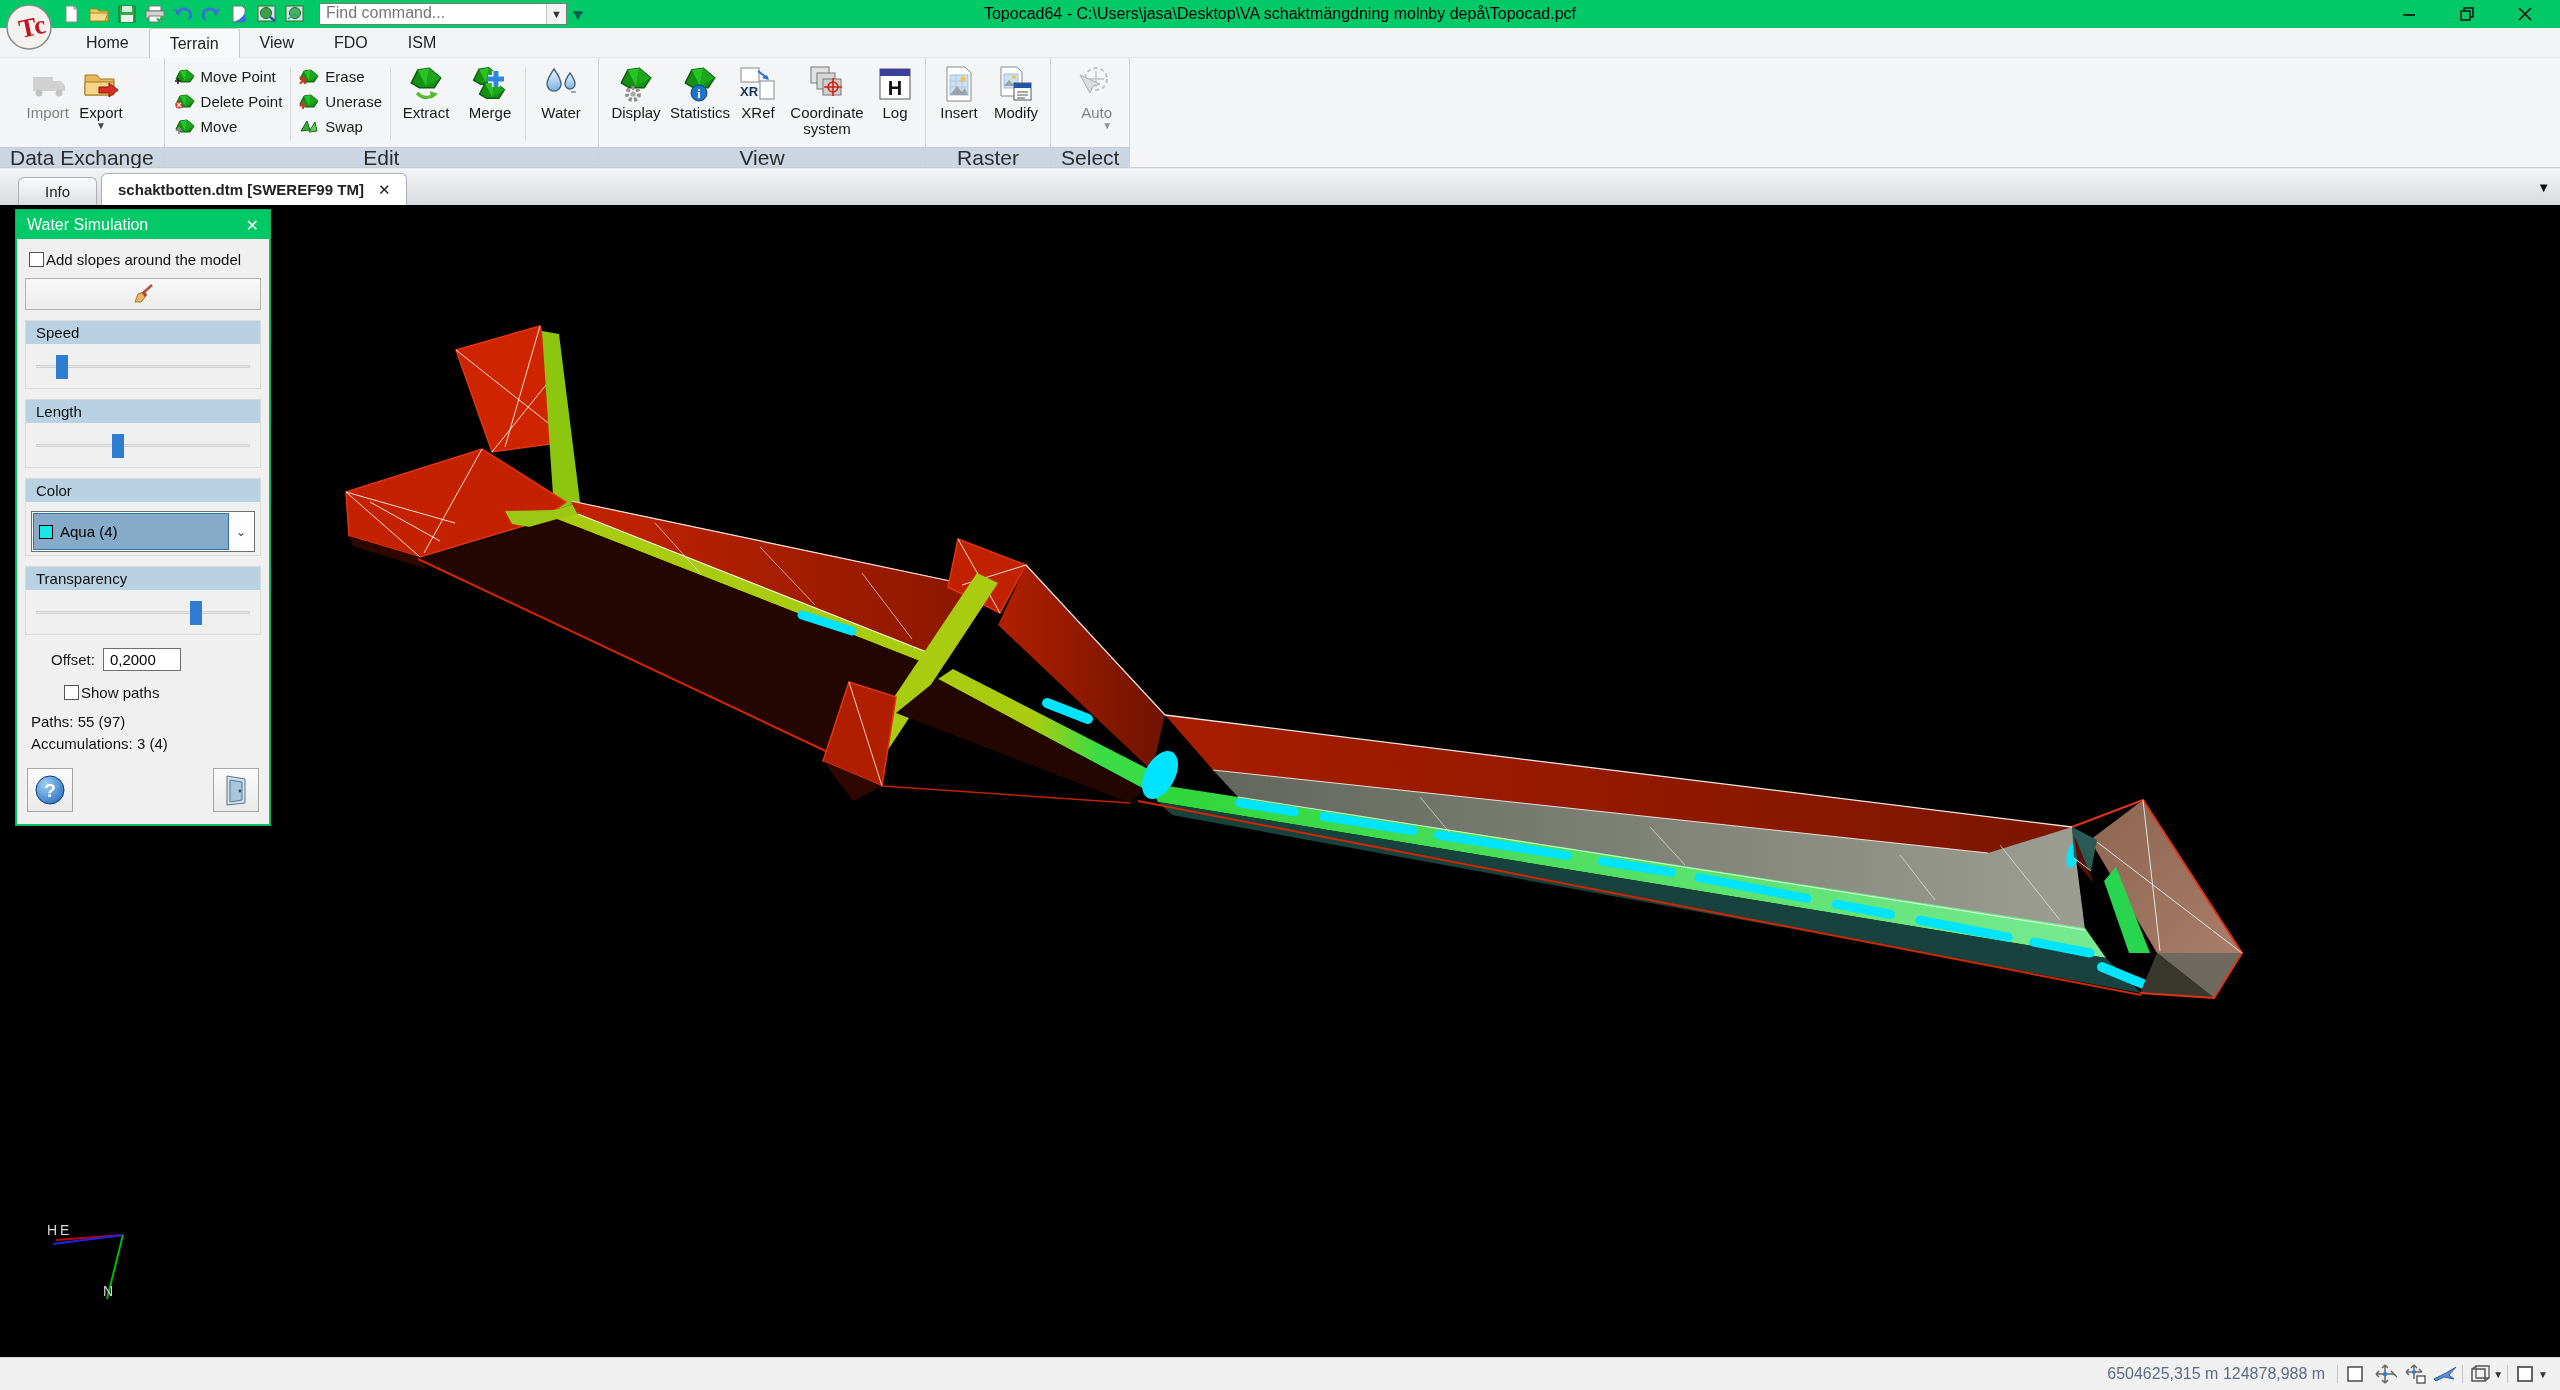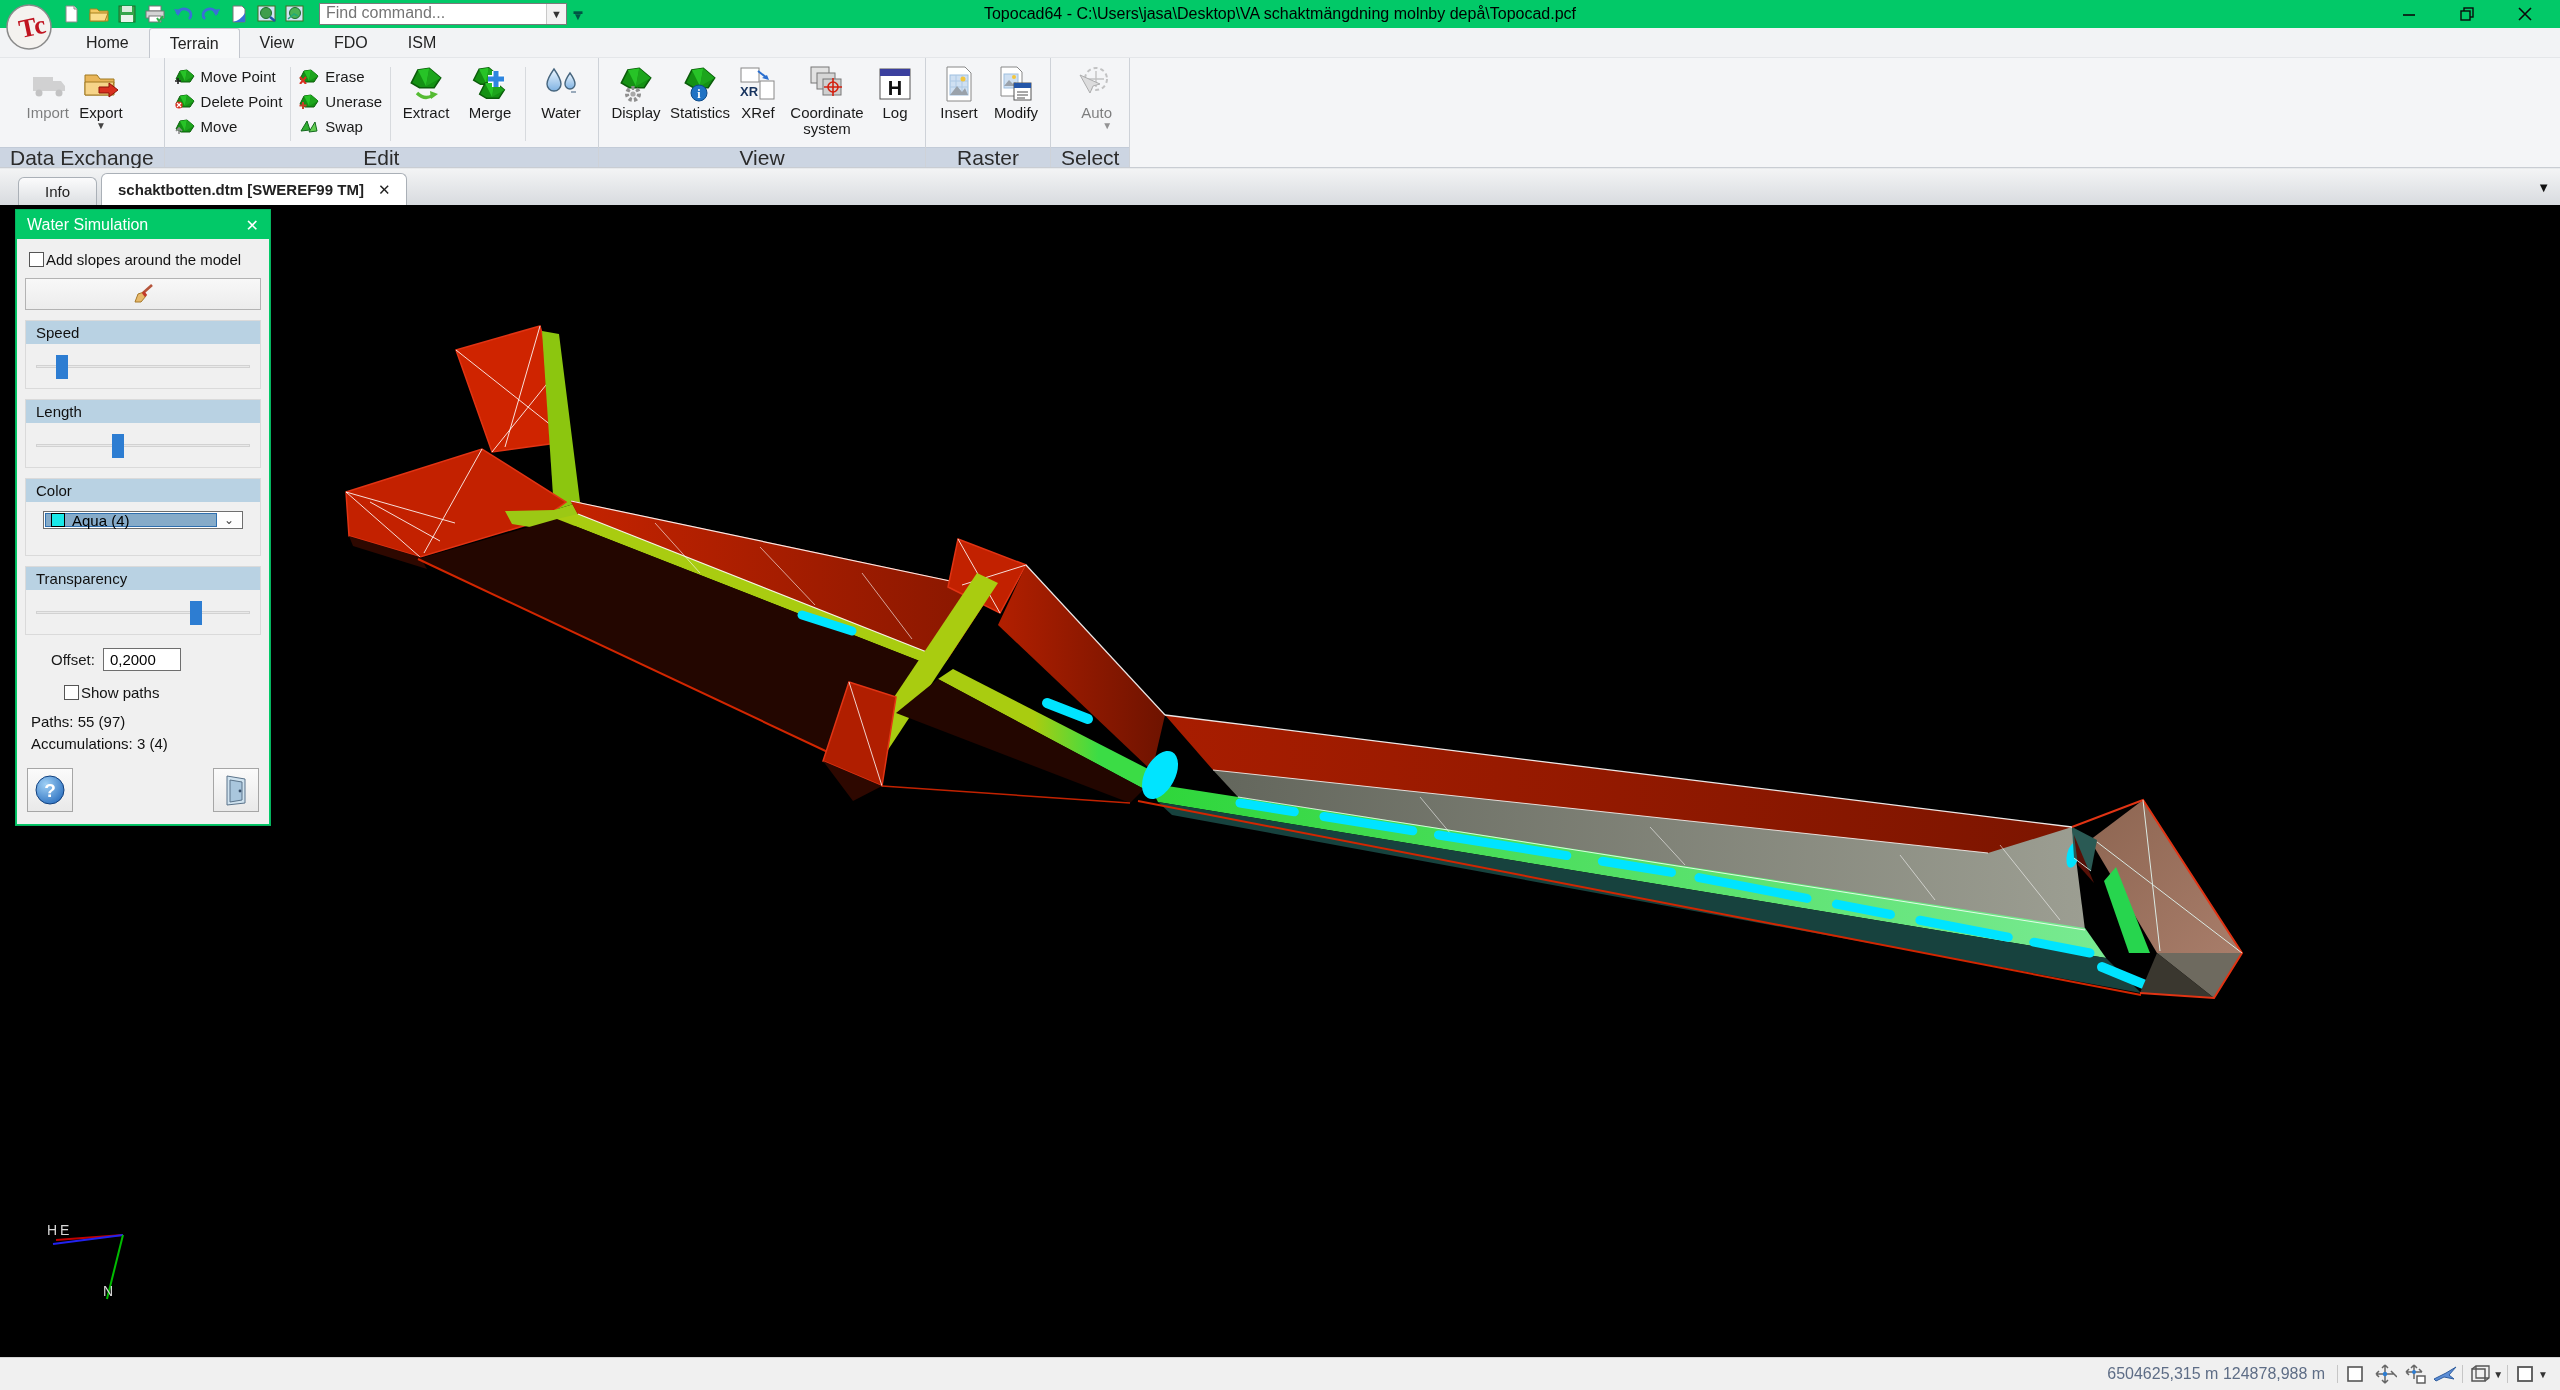--- a/index.html
+++ b/index.html
@@ -58,21 +58,21 @@
   .dlg-title .dclose { margin-left:auto; font-size:16px; color:#fff; }
   .dlg-body { padding:8px 8px 10px 8px; }
   .chkrow { display:flex; align-items:center; gap:2px; margin:4px 0 10px 4px; font-size:15px; color:#111; }
   .chk { width:15px; height:15px; background:#fff; border:1px solid #555; flex:none; }
   .brushbtn { height:32px; border:1px solid #b3b3b3; background:linear-gradient(#f8f8f8,#ececec); display:flex; align-items:center; justify-content:center; }
   .gbox { border:1px solid #dadada; margin-top:10px; background:#f0f0f0; }
   .gbox-h { height:23px; background:#b9d2e3; display:flex; align-items:center; padding:0 10px; font-size:15px; color:#101010; }
   .gbox-b { height:44px; position:relative; }
   .track { position:absolute; left:10px; right:10px; top:21px; height:3px; background:#e9e9e9; border:1px solid #d2d2d2; }
   .handle { position:absolute; top:-11px; width:12px; height:24px; background:#2d7dd2; }
-  .combo { margin:9px 17px; height:18px; border:1px solid #6e6e6e; background:#fff; padding:1px; display:flex; }
+  .combo { margin:9px 5px; height:41px; border:1px solid #6e6e6e; background:#fff; padding:1px; display:flex; }
   .combo-sel { flex:1; background:#86abc9; border:1px solid #2f6fae; display:flex; align-items:center; gap:7px; padding:0 5px; font-size:15px; color:#000; }
   .swatch { width:14px; height:14px; background:#19e8e8; border:1px solid #000; flex:none; }
   .combo-dd { width:24px; display:flex; align-items:center; justify-content:center; color:#444; font-size:12px; background:#fdfdfd; }
   .offsetrow { display:flex; align-items:center; margin:13px 0 0 26px; font-size:15px; gap:8px; }
   .offsetrow input { width:78px; height:23px; border:1px solid #6e6e6e; font-size:15px; padding:0 6px; font-family:inherit; }
   .inforow { margin:12px 0 0 6px; font-size:15px; color:#111; }
   .btnrow { display:flex; justify-content:space-between; margin:16px 2px 2px 2px; }
   .sqbtn { width:46px; height:44px; border:1px solid #a6a6a6; background:linear-gradient(#fbfbfb,#e9e9e9); display:flex; align-items:center; justify-content:center; }
 
   

